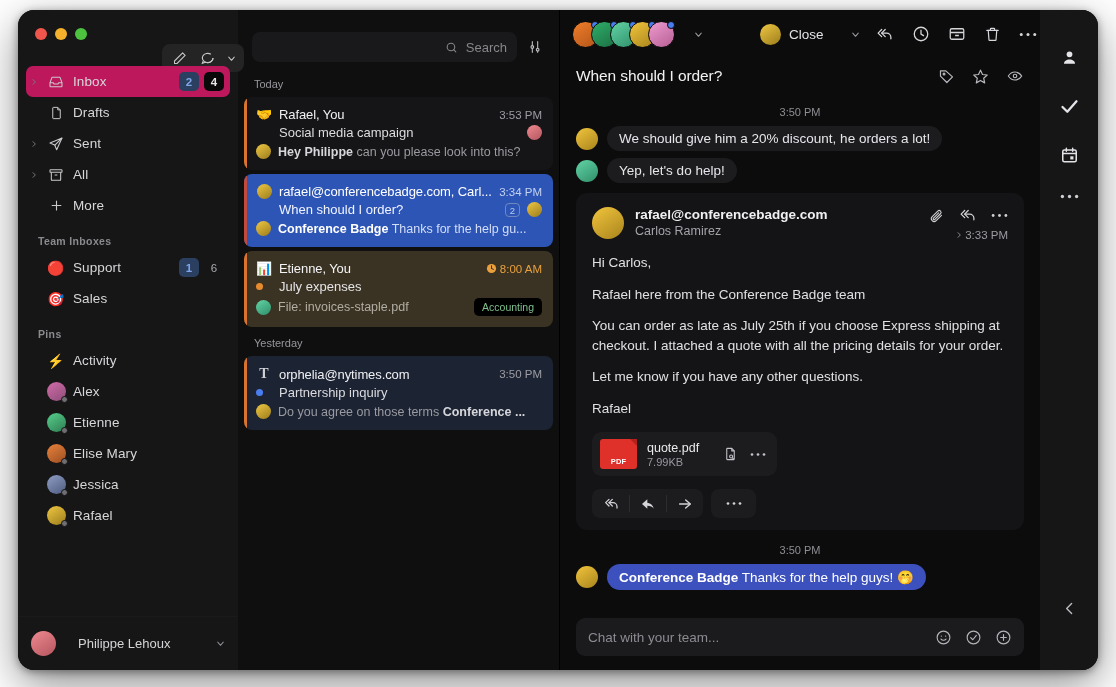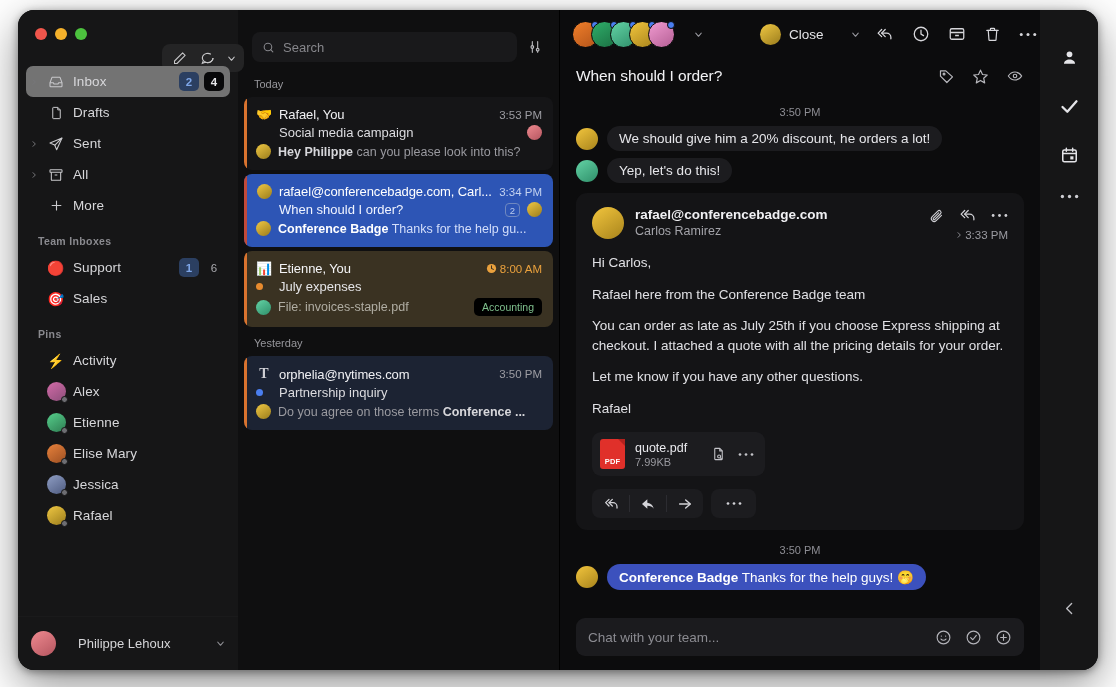--- a/index.html
+++ b/index.html
@@ -53,21 +53,21 @@
   .compose-group .ibtn.sm { width: 18px; }
 
   .nav { padding: 8px 8px 0 8px; }
   .nav-item {
     display: flex; align-items: center;
     height: 31px; border-radius: 7px;
     padding: 0 6px 0 4px;
     color: #d7d7da; font-size: 13.5px;
     position: relative;
   }
-  .nav-item.active { background: #737373; }
+  .nav-item.active { background: #be185d; }
   .chev {
     width: 14px; flex: 0 0 14px; text-align: center;
     color: #76767a; font-size: 10px; line-height: 1;
   }
   .nav-ico {
     width: 24px; flex: 0 0 24px;
     display: flex; align-items: center; justify-content: center;
     color: #c9c9cc;
   }
   .nav-label { flex: 1; padding-left: 5px; letter-spacing: .1px; }
@@ -118,20 +118,21 @@
   }
   .search-row {
     display: flex; align-items: center; gap: 10px;
     padding: 22px 14px 10px 14px;
   }
   .search-box {
     flex: 1; height: 30px; border-radius: 8px;
     background: #19191b;
     display: flex; align-items: center; gap: 8px;
     padding: 0 10px;
+    justify-content: flex-end;
   }
   .search-box .ph { color: #86868b; font-size: 13px; }
   .filter-ico { color: #b9b9bd; padding-right: 2px; }
 
   .list-scroll { flex: 1; overflow: hidden; padding: 0 0 0 0; }
   .daylabel {
     font-size: 11px; color: #97979c;
     padding: 6px 0 7px 16px; font-weight: 500;
   }
   .mail-item {
@@ -236,21 +237,21 @@
   .ec-body { color: #e0e0e4; font-size: 13.5px; line-height: 1.45; padding-top: 12px; }
   .ec-body p { margin-bottom: 12px; }
   .ec-body p:last-child { margin-bottom: 0; }
 
   .attach {
     display: inline-flex; align-items: center; gap: 10px;
     background: #1c1c1f; border-radius: 9px;
     padding: 7px 11px 7px 8px; margin-top: 14px;
   }
   .pdf-ico {
-    width: 25px; height: 30px; border-radius: 3px;
+    width: 37px; height: 30px; border-radius: 3px;
     background: #e0302a; position: relative;
     display: flex; align-items: flex-end; justify-content: center;
     padding-bottom: 3px;
   }
   .pdf-ico span { font-size: 7.5px; color: #fff; font-weight: 700; letter-spacing: .2px; }
   .pdf-ico::after {
     content: ''; position: absolute; right: 0; top: 0;
     border-width: 0 7px 7px 0; border-style: solid;
     border-color: transparent #b3211d transparent transparent;
   }
@@ -705,21 +706,21 @@
 
     <div class="thread">
       <div class="ts">3:50 PM</div>
 
       <div class="chat-line">
         <div class="av" style="background:linear-gradient(145deg,#f2c53d,#a8841c)"></div>
         <div class="bubble">We should give him a 20% discount, he orders a lot!</div>
       </div>
       <div class="chat-line">
         <div class="av" style="background:linear-gradient(145deg,#63d3a5,#2f8f6a)"></div>
-        <div class="bubble">Yep, let's do this!</div>
+        <div class="bubble">Yep, let's do help!</div>
       </div>
 
       <div class="email-card">
         <div class="ec-head">
           <div class="av" style="background:linear-gradient(145deg,#f2c53d,#a8841c)"></div>
           <div class="ec-names">
             <div class="ec-from">rafael@conferencebadge.com</div>
             <div class="ec-sub">Carlos Ramirez</div>
           </div>
           <div class="ec-right">

